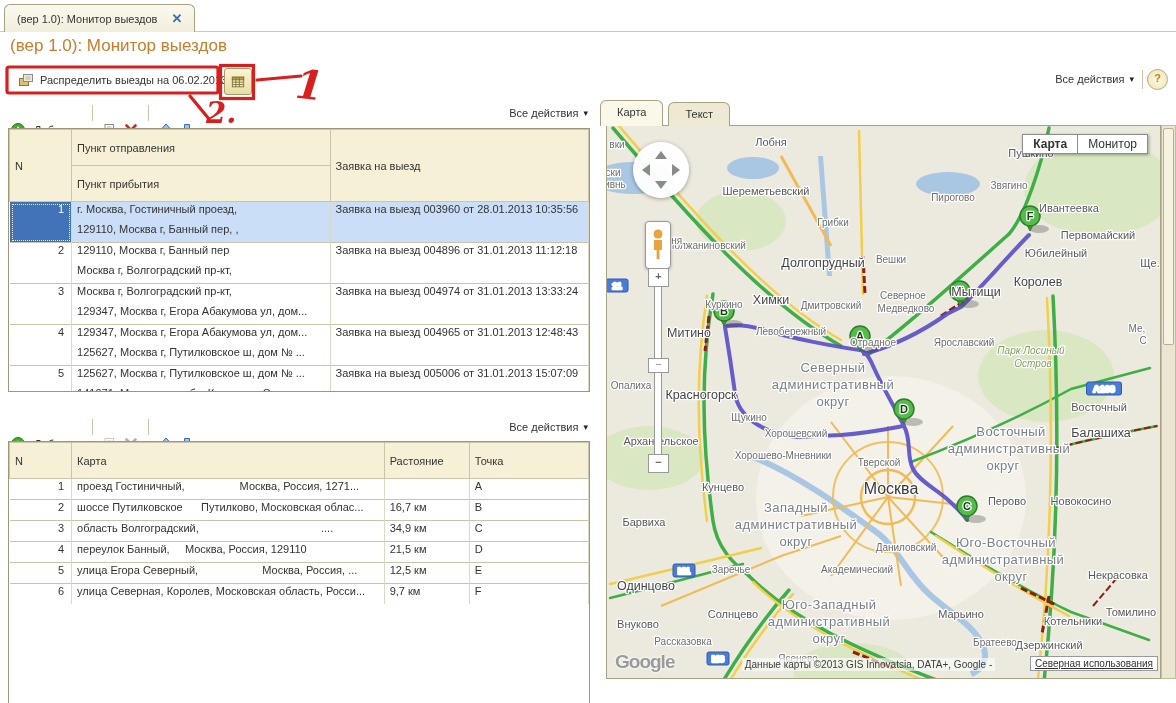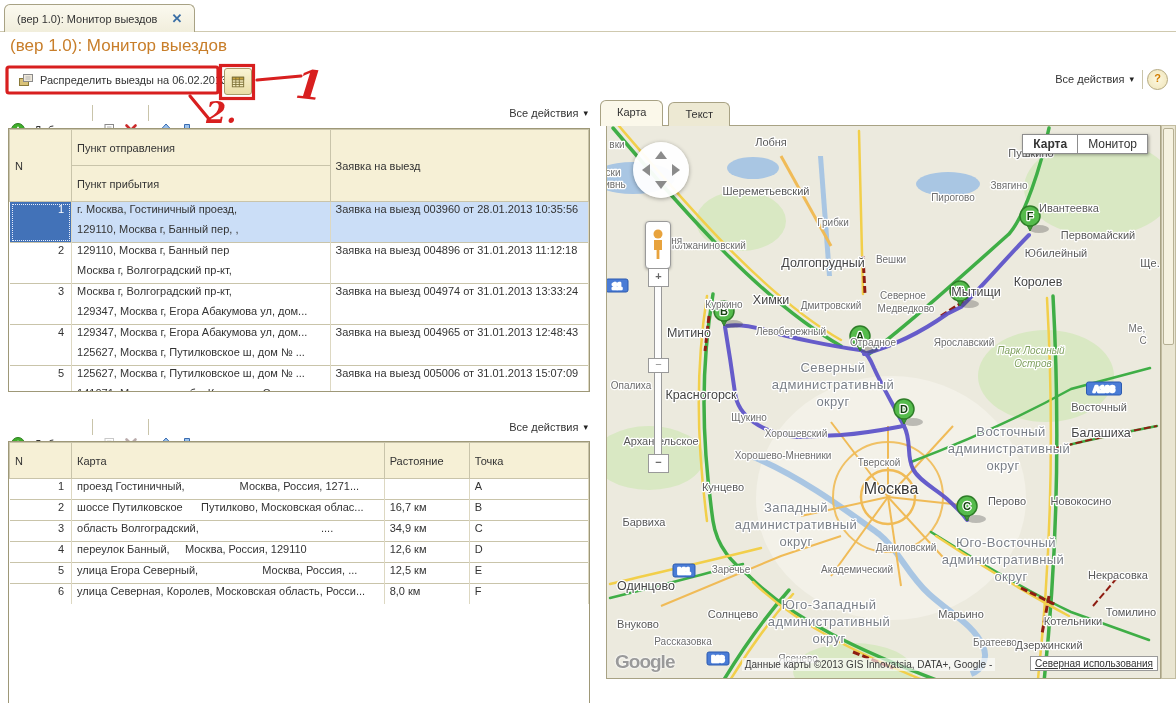--- a/index.html
+++ b/index.html
@@ -304,33 +304,33 @@
           </tr>
           <tr class="r1">
             <td class="cell-n">3</td>
             <td class="pre">область Волгоградский,                                        ....</td>
             <td>34,9 км</td>
             <td>C</td>
           </tr>
           <tr class="r1">
             <td class="cell-n">4</td>
             <td class="pre">переулок Банный,     Москва, Россия, 129110</td>
-            <td>12,6 км</td>
+            <td>21,5 км</td>
             <td>D</td>
           </tr>
           <tr class="r1">
             <td class="cell-n">5</td>
             <td class="pre">улица Егора Северный,                     Москва, Россия, ...</td>
             <td>12,5 км</td>
             <td>E</td>
           </tr>
           <tr class="r1">
             <td class="cell-n">6</td>
             <td class="pre">улица Северная, Королев, Московская область, Росси...</td>
-            <td>8,0 км</td>
+            <td>9,7 км</td>
             <td>F</td>
           </tr>
         </tbody>
     </table>
   </div>
 
   <div class="map-tabs">
     <div class="mtab active">Карта</div>
     <div class="mtab">Текст</div>
   </div>

